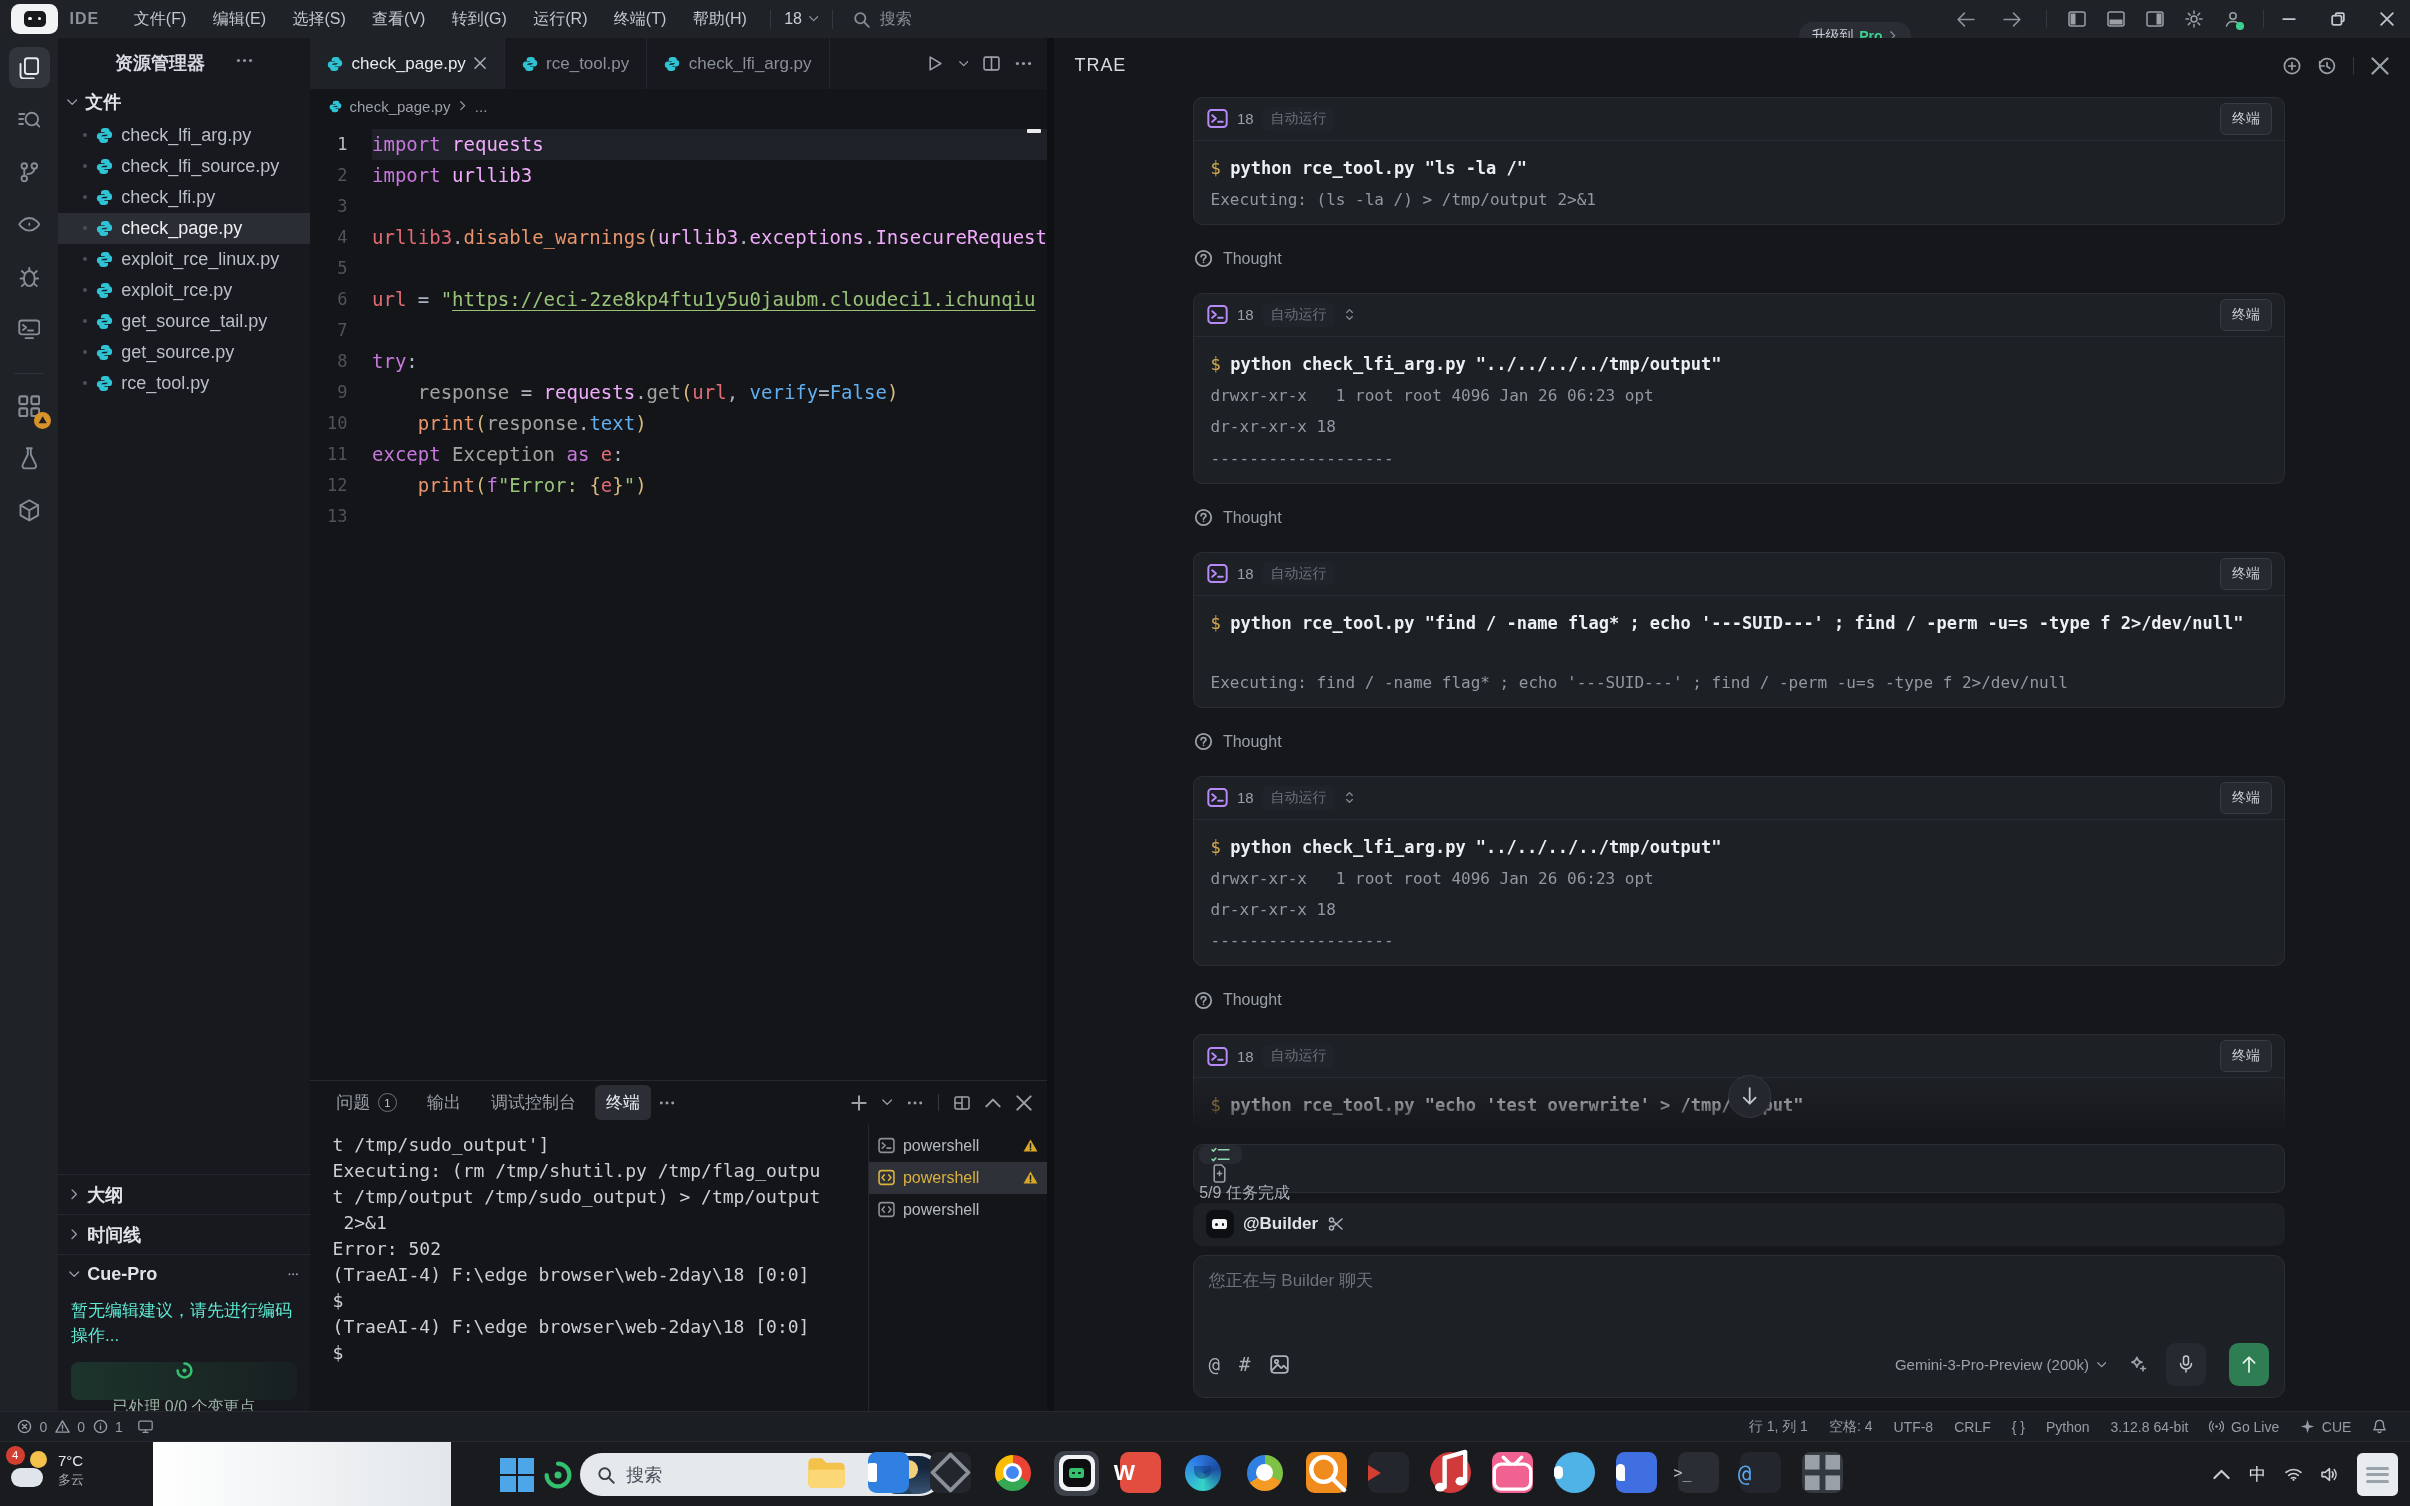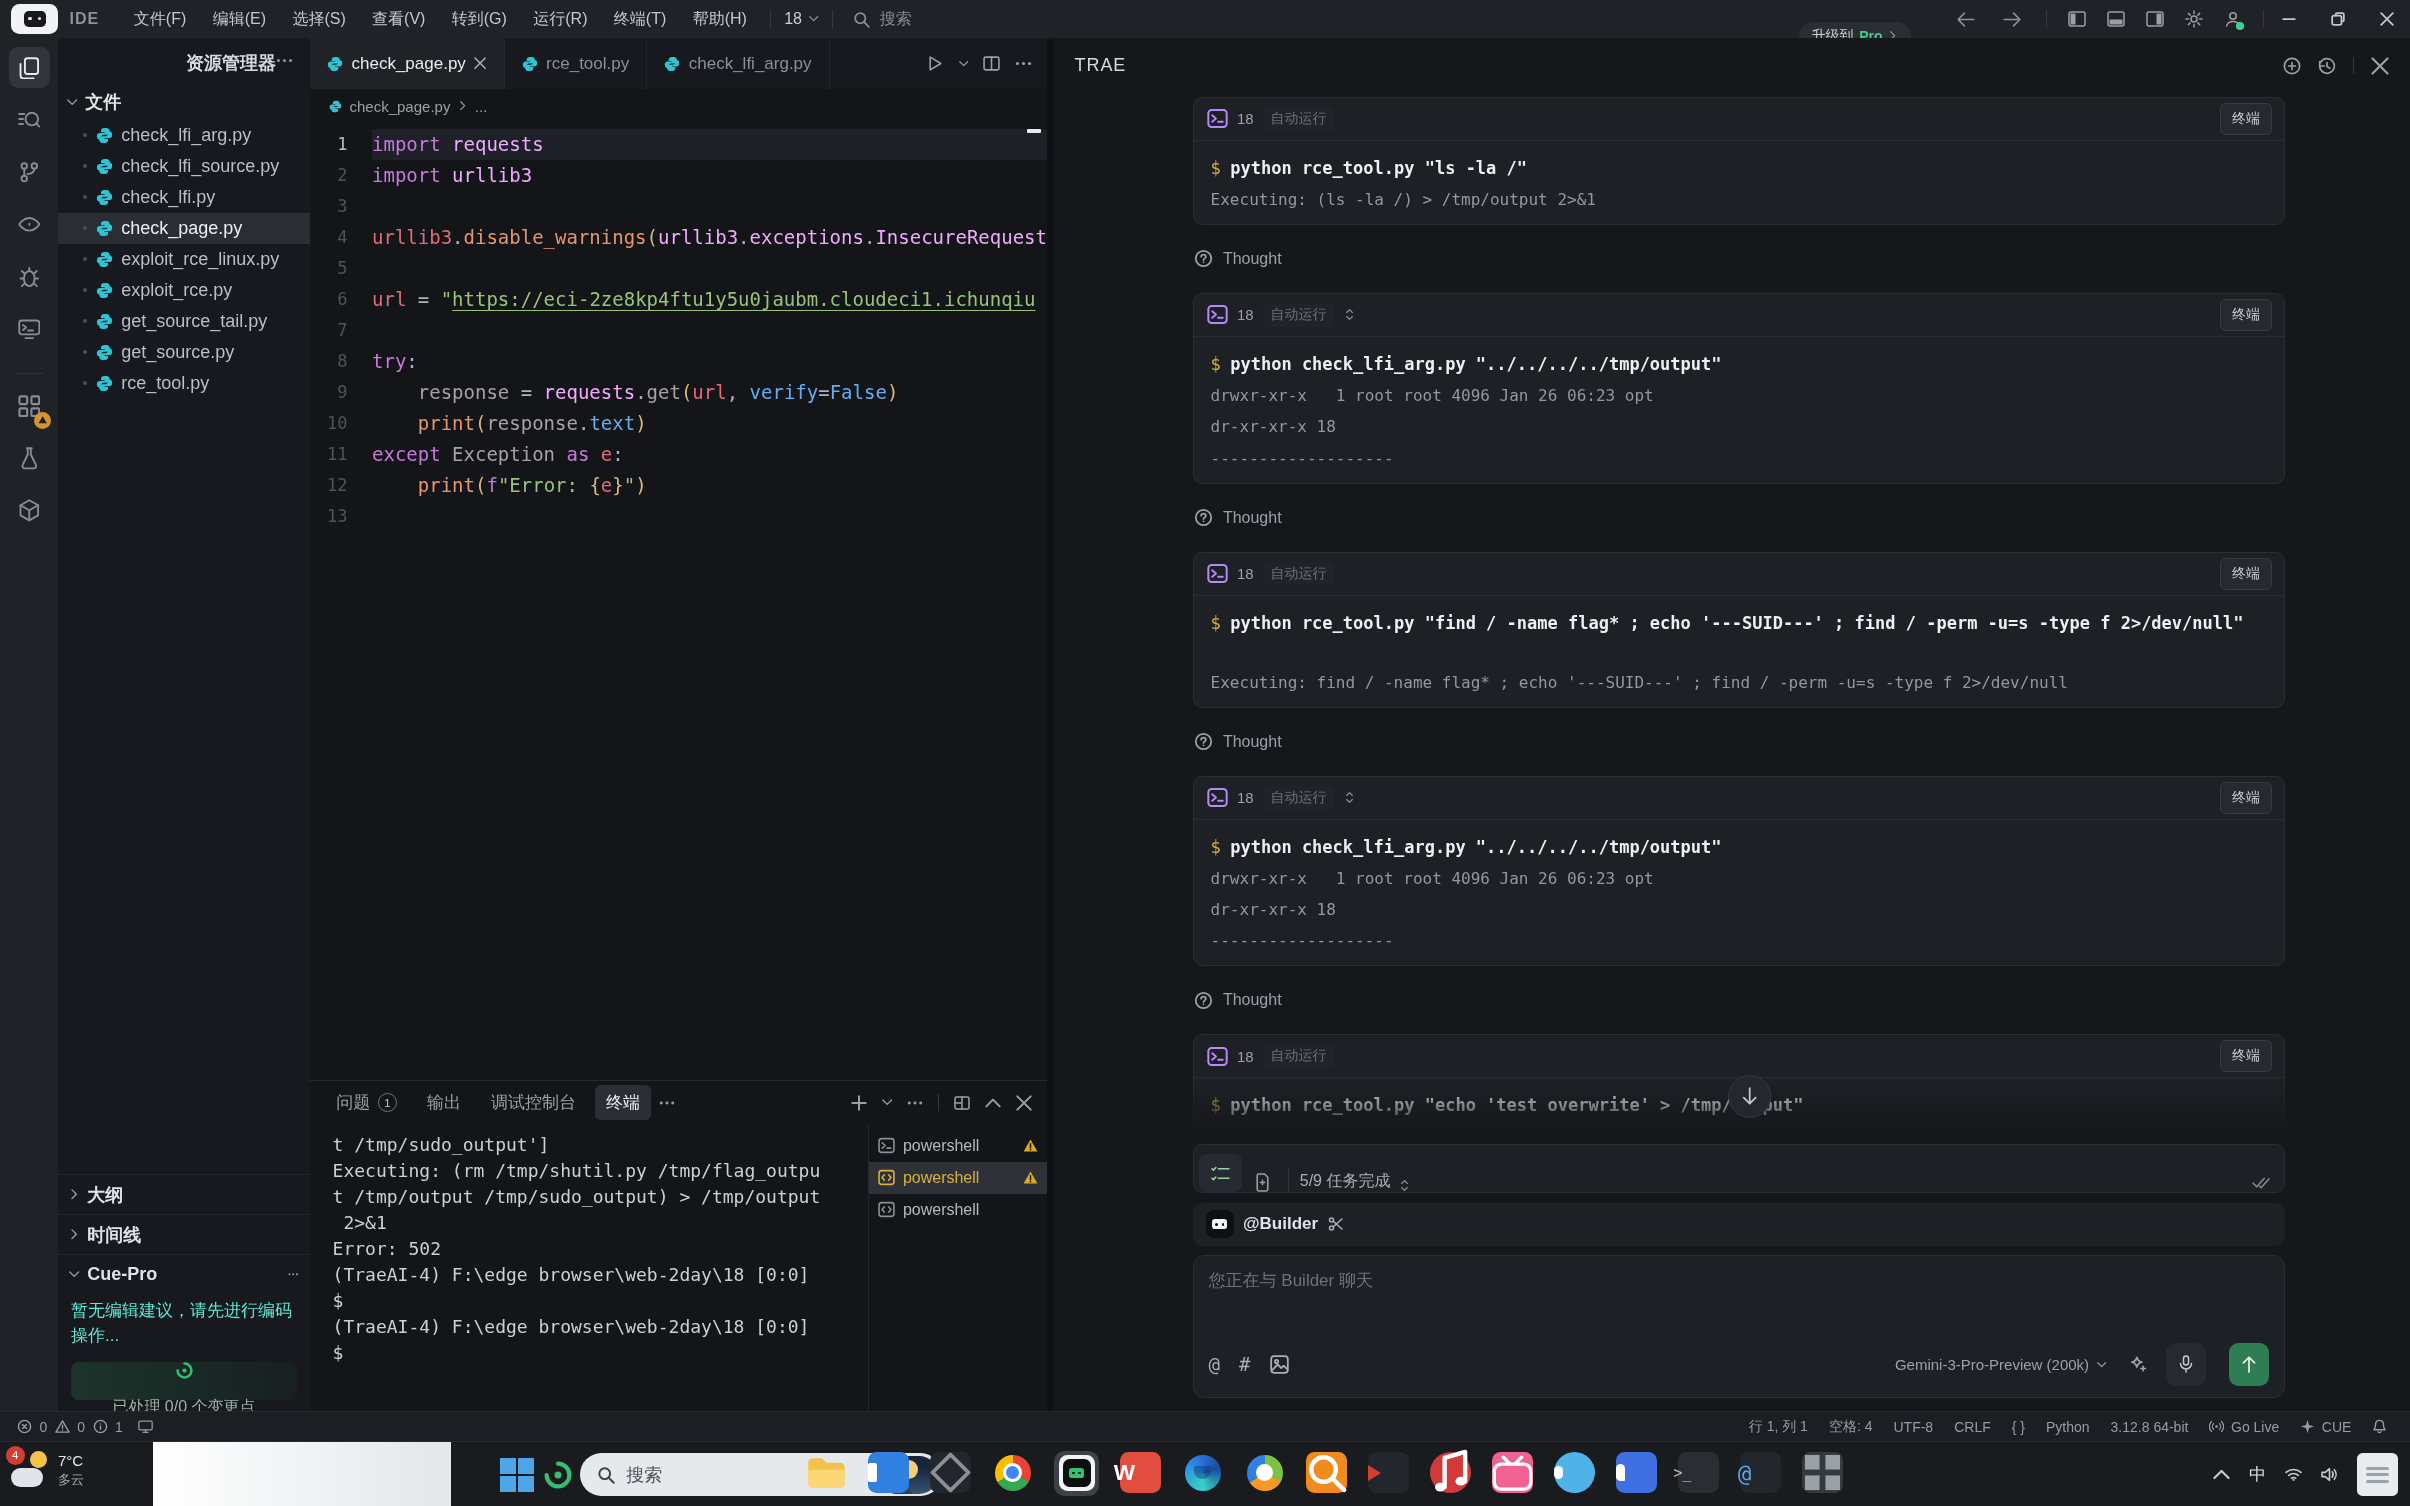--- a/index.html
+++ b/index.html
@@ -46,21 +46,21 @@
   .act { width:41px; height:41px; border-radius:9.4px; display:flex; align-items:center; justify-content:center;
     color:#868d95; font-size:22.6px; margin-bottom:11.3px; position:relative; }
   .act.active { background:#31353c; color:#e8eaee; }
   .act.sep { margin-top:24.5px; }
   .act.sep::before { content:""; position:absolute; top:-13px; left:5.6px; right:5.6px; height:0.9px; background:#2e3137; }
   .abadge { position:absolute; right:-1.9px; bottom:-1.9px; width:17px; height:17px; border-radius:8.5px;
     background:#d9932b; display:flex; align-items:center; justify-content:center; font-size:9.4px; }
 
   
   #sidebar { width:252px; background:#17191e; display:flex; flex-direction:column; color:#b9bfc7; }
-  .sb-head { display:flex; align-items:center; justify-content:flex-end; padding:13px 17px 9.4px 17px; }
+  .sb-head { display:flex; align-items:center; justify-content:center; padding:13px 17px 9.4px 17px;gap:31px; }
   .sb-title { font-size:18px; font-weight:bold; color:#d6dae0; }
   .sb-dots { color:#8d939b; font-size:17px; }
   .sec-row { display:flex; align-items:center; gap:7.5px; padding:5.6px 9.4px; font-size:18px; font-weight:bold; color:#e3e6ea; }
   .sec-row .ic { font-size:10.4px; color:#9aa0a8; }
   .file-row { display:flex; align-items:center; gap:8.5px; height:31px; padding-left:24.5px; font-size:18px; color:#b9bfc7; }
   .file-row .dot { width:4.7px; height:4.7px; border-radius:2.8px; background:#4a5058; flex:none; }
   .file-row .ic { font-size:17px; }
   .file-row.selected { background:#2a2d33; color:#eceef1; }
   .sb-spacer { flex:1; }
   .sb-bottom-row { display:flex; align-items:center; gap:7.5px; height:40px; padding:0 11.3px; font-size:18px; font-weight:bold;
@@ -141,21 +141,21 @@
   .cmd-line .dollar { color:#d3a94e; font-weight:normal; flex:none; }
   .out-line { margin-top:12.2px; font-size:16px; color:#9198a1; white-space:pre; overflow:hidden; min-height:16px; }
   .thought { display:flex; align-items:center; gap:9.4px; margin:24.5px 0 24.5px 1.9px; color:#9aa1a9; font-size:16px; }
   .thought .ic { font-size:19px; }
   #chat-fade { position:absolute; left:0; right:0; bottom:0; height:60px;
     background:linear-gradient(180deg,rgba(21,23,27,0),#15171b 90%); pointer-events:none; }
   #scroll-dn { position:absolute; left:50%; bottom:21px; transform:translateX(-3.8px); width:43px; height:43px; border-radius:21.7px;
     background:#24272d; border:0.9px solid #34383f; display:flex; align-items:center; justify-content:center;
     color:#c3c9d0; font-size:19px; }
   #taskrow { margin:5.6px 125px 0 139px; height:49px; background:#1d2025; border:0.9px solid #2a2d33; border-radius:9.4px;
-    display:flex; align-items:flex-end; padding:0 13px 0 5.6px; }
+    display:flex; align-items:flex-start; padding:0 13px 0 5.6px;flex-direction:column; }
   .task-chip { width:43px; height:38px; border-radius:7.5px; background:#272a30; display:flex; align-items:center; justify-content:center;
     color:#8fd7ae; font-size:19px; }
   .task-doc { font-size:19px; color:#9aa0a8; margin:0 3.8px 0 11.3px; }
   .task-div { width:0.9px; height:24.5px; background:#33373e; margin:0 11.3px; }
   .task-label { font-size:16px; color:#aab0b8; }
   .task-updown { font-size:13px; color:#8a9097; margin-left:7.5px; }
   .task-check { margin-left:auto; font-size:19px; color:#8a9097; }
   #builderrow { margin:9.4px 125px 0 139px; height:43px; background:#1d2025; border-radius:9.4px;
     display:flex; align-items:center; gap:9.4px; padding:0 13px; }
   .b-avatar { width:28px; height:28px; border-radius:7.5px; background:#0d0f12; display:flex; align-items:center; justify-content:center; }

